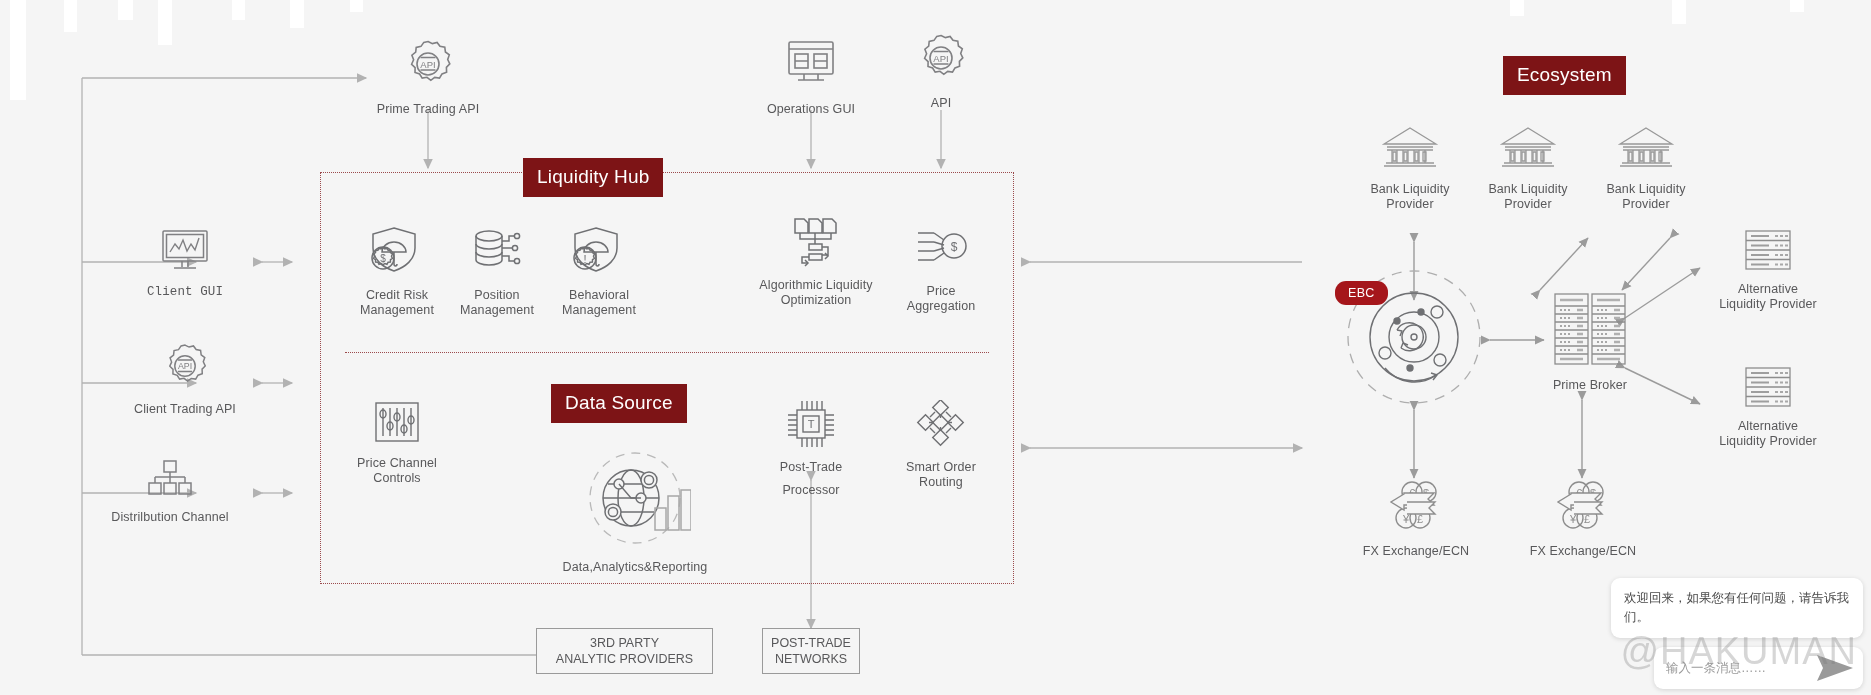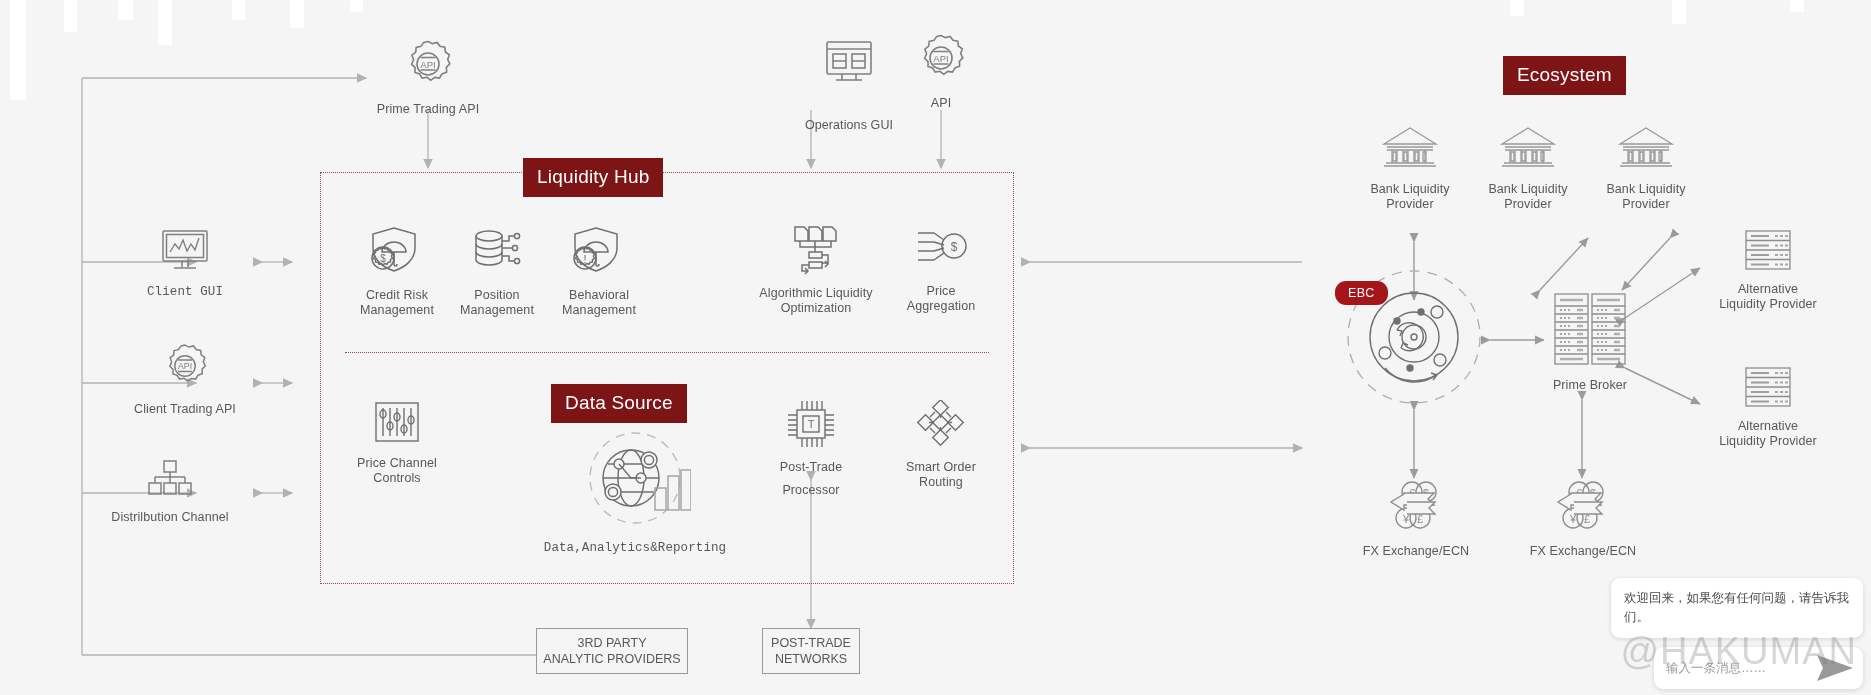--- a/index.html
+++ b/index.html
@@ -205,21 +205,21 @@
       <svg width="56" height="56" viewBox="0 0 56 56" fill="none" stroke="#808083" stroke-width="1.6">
         <path d="M28 5.5 l4.4 2.1 4.7-1.2 2.9 3.9 4.8 .9 .6 4.8 3.9 2.9 -1.6 4.6 2.1 4.4 -3.4 3.5 .2 4.9 -4.6 1.6 -2.5 4.2 -4.8-.7 -3.9 2.9 -3.8-3 -4.8 .8 -2.6-4.1 -4.6-1.5 .1-4.9 -3.5-3.4 2-4.4 -1.7-4.6 3.8-3 .5-4.8 4.8-1 2.8-4z"></path>
         <circle cx="28" cy="28" r="11"></circle>
         <text x="28" y="31.5" font-size="9.5" fill="#808083" stroke="none" text-anchor="middle" font-family="Liberation Sans, sans-serif">API</text>
         <path d="M20.5 21.5h15M20.5 34h15"></path>
       </svg>
     </span>
     <span class="cap">Prime Trading API</span>
   </div>
 
-  <div class="node" style="left:779px;top:30px;gap:16px;">
+  <div class="node" style="left:741px;top:30px;">
     <span class="icon">
       <svg width="62" height="62" viewBox="0 0 62 62" fill="none" stroke="#808083" stroke-width="1.6">
         <rect x="9" y="12" width="44" height="32" rx="1.5"></rect>
         <path d="M9 19h44"></path>
         <rect x="15" y="24" width="13" height="14"></rect>
         <rect x="34" y="24" width="13" height="14"></rect>
         <path d="M34 31h13M15 31h13"></path>
         <path d="M24 44v6M38 44v6M18 50h26"></path>
       </svg>
     </span>
@@ -314,21 +314,21 @@
         <path d="M26 28 v12 M26 40 c0 2.5 3 2.5 3 0"></path>
         <circle cx="15" cy="34" r="11"></circle>
         <path d="M15 23.5 l1.8 1.4 2.2-.8 1.1 2.1 2.3 .2 .1 2.3 1.9 1.3-.9 2.2 .9 2.2-1.9 1.3-.1 2.3-2.3 .2-1.1 2.1-2.2-.8-1.8 1.4-1.8-1.4-2.2 .8-1.1-2.1-2.3-.2-.1-2.3-1.9-1.3 .9-2.2-.9-2.2 1.9-1.3 .1-2.3 2.3-.2 1.1-2.1 2.2 .8z"></path>
         <text x="15" y="38.5" font-size="11" fill="#6f7073" stroke="none" text-anchor="middle" font-family="Liberation Sans, sans-serif">!</text>
       </svg>
     </span>
     <span class="cap">Behavioral</span>
     <span class="cap" style="margin-top:0">Management</span>
   </div>
 
-  <div class="node" style="left:741px;top:224px;width:150px;">
+  <div class="node" style="left:741px;top:216px;width:150px;">
     <span class="icon">
       <svg width="58" height="52" viewBox="0 0 58 52" fill="none" stroke="#6f7073" stroke-width="1.5">
         <path d="M8 3h9l4 4v10H8z"></path>
           <path d="M22 3h9l4 4v10H22z"></path>
           <path d="M36 3h9l4 4v10H36z"></path>
         <path d="M13 17v6h31v-6M28 17v6M28 23v5"></path>
         <rect x="22" y="28" width="13" height="6"></rect>
         <path d="M35 31h6v8h-6"></path>
           <path d="M38 37l3 3 -3 3"></path>
         <rect x="22" y="38" width="13" height="6"></rect>
@@ -362,21 +362,21 @@
         <ellipse cx="20" cy="26" rx="3" ry="4"></ellipse>
         <ellipse cx="27" cy="17" rx="3" ry="4"></ellipse>
         <ellipse cx="34" cy="29" rx="3" ry="4"></ellipse>
         <ellipse cx="41" cy="20" rx="3" ry="4"></ellipse>
       </svg>
     </span>
     <span class="cap">Price Channel</span>
     <span class="cap" style="margin-top:0">Controls</span>
   </div>
 
-  <div class="node" style="left:545px;top:430px;width:180px;font-family:Liberation Mono, monospace;">
+  <div class="node" style="left:545px;top:450px;width:180px;">
     <span class="icon">
       <svg width="112" height="100" viewBox="0 0 112 100" fill="none" stroke="#6f7073" stroke-width="1.5">
         <circle cx="56" cy="48" r="45" stroke="#b9b9b9" stroke-dasharray="9 7" stroke-width="1.3"></circle>
         <circle cx="52" cy="48" r="28"></circle>
         <ellipse cx="52" cy="48" rx="13" ry="28"></ellipse>
         <path d="M24 48h56M29 34h46M29 62h46"></path>
         <circle cx="40" cy="34" r="5" fill="#f5f5f5"></circle>
         <circle cx="62" cy="48" r="5" fill="#f5f5f5"></circle>
         <circle cx="70" cy="30" r="8" fill="#f5f5f5"></circle>
         <circle cx="70" cy="30" r="4.6"></circle>
@@ -415,21 +415,21 @@
         <rect x="35" y="17" width="11" height="11" transform="rotate(45 40.5 22.5)"></rect>
         <rect x="20" y="17" width="11" height="11" transform="rotate(45 25.5 22.5)"></rect>
         <rect x="20" y="32" width="11" height="11" transform="rotate(45 25.5 37.5)"></rect>
         <path d="M25.5 14v4M25.5 27v4M17 22.5h-3M34 22.5h3M15 17l5-5M31 12l5 5M15 28l5 5M31 33l5-5"></path>
       </svg>
     </span>
     <span class="cap">Smart Order</span>
     <span class="cap" style="margin-top:0">Routing</span>
   </div>
 
-  <div class="pbox" style="left:536px;top:628px;width:152px;height:46px;">
+  <div class="pbox" style="left:536px;top:628px;width:177px;height:46px;">
     <div>
       <div>3RD PARTY</div>
       <div>ANALYTIC PROVIDERS</div>
     </div>
   </div>
 
   <div class="pbox" style="left:762px;top:628px;width:98px;height:46px;">
     <div>
       <div>POST-TRADE</div>
       <div>NETWORKS</div>

